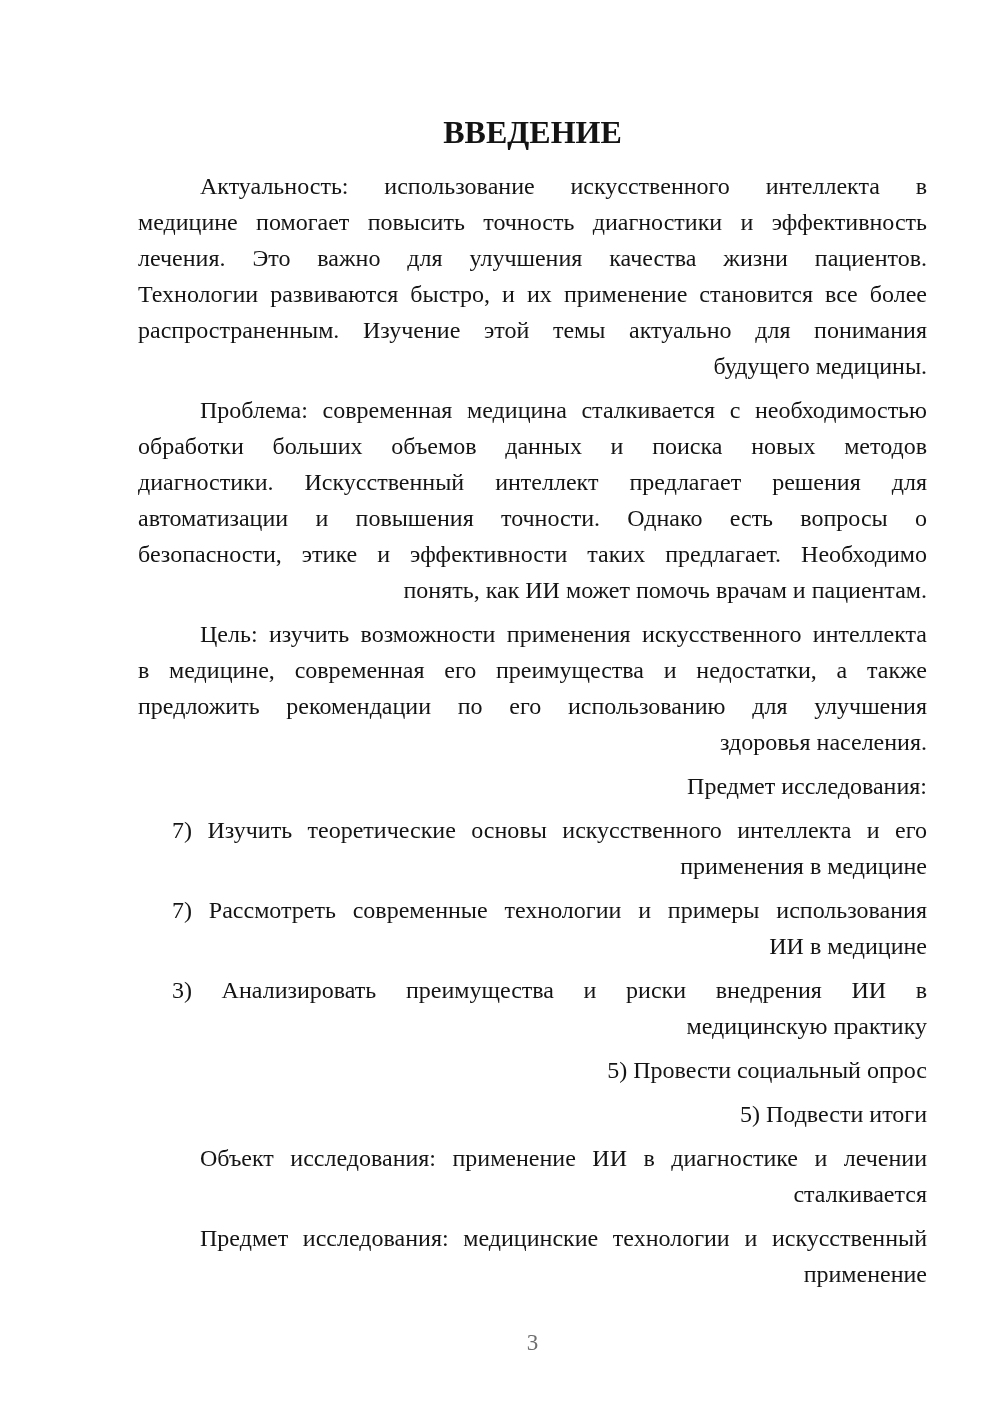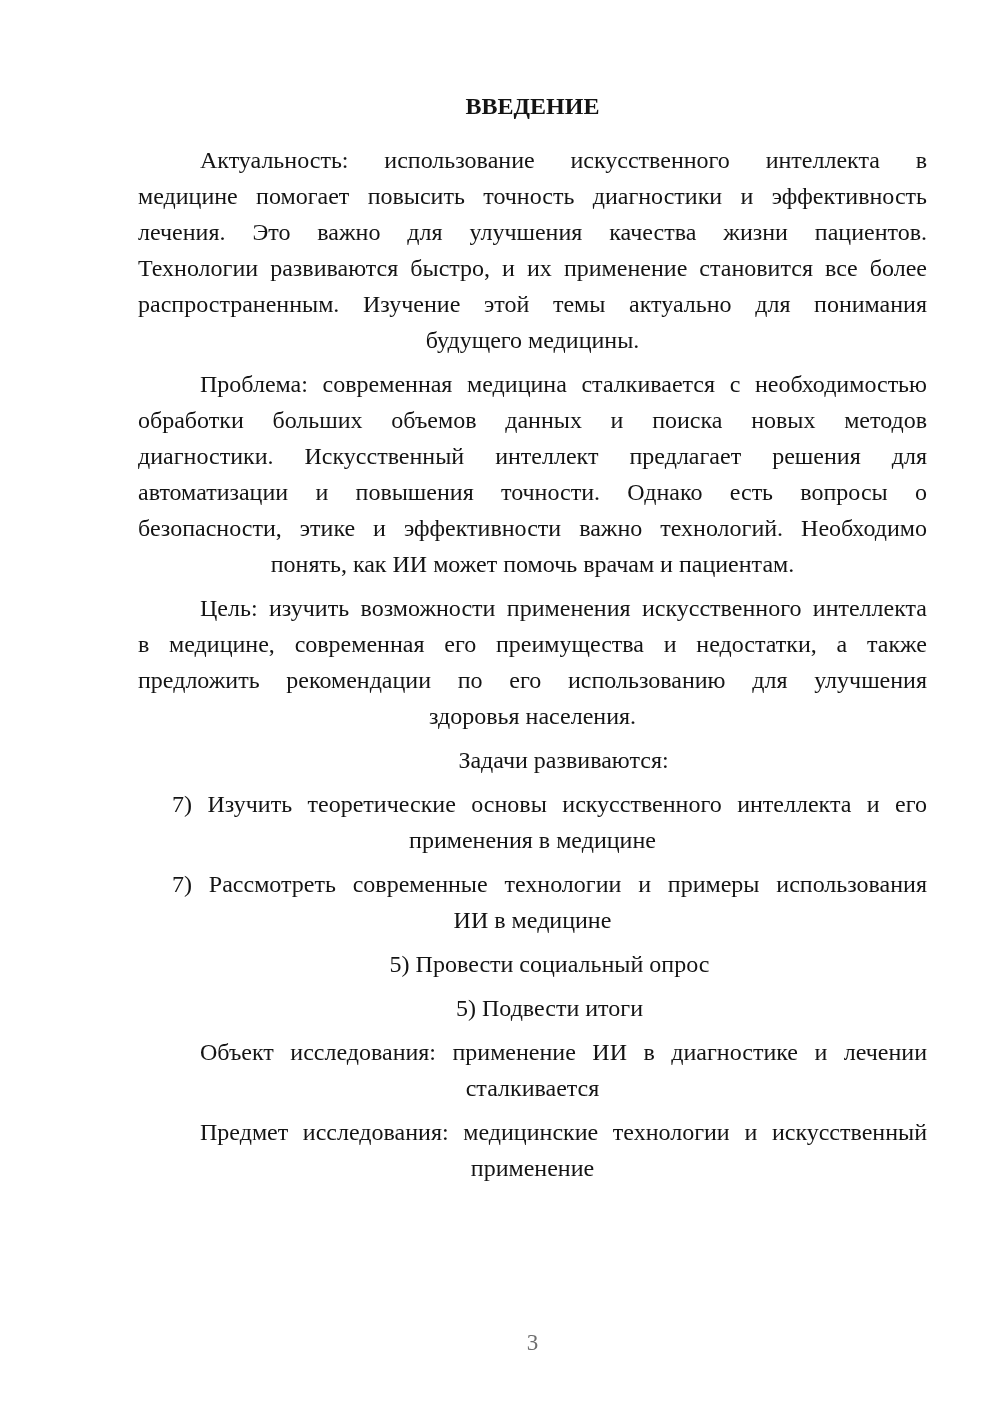--- a/index.html
+++ b/index.html
@@ -13,32 +13,33 @@
     color: #141414;
     overflow: hidden;
   }
   .content {
     position: absolute;
     left: 138px;
     top: 91px;
     width: 789px;
   }
   .title {
-    font-size: 24px;
+    font-size: 32px;
     line-height: 30px;
     font-weight: 700;
     text-align: center;
     margin-bottom: 21px;
+    margin-top: 26px;
   }
   .para {
     font-size: 24px;
     line-height: 36px;
     margin-bottom: 8px;
   }
-  .line { text-align: center; }
+  .line { text-align: right; }
   .line.jl {
     text-align: justify;
     text-align-last: justify;
   }
   .line.indent { text-indent: 62px; }
   .line.indent-list { text-indent: 34px; }
   .footer {
     position: absolute;
     left: 138px;
     top: 1329px;
@@ -64,45 +65,49 @@
       <div class="line jl">Технологии развиваются быстро, и их применение становится все более</div>
       <div class="line jl">распространенным. Изучение этой темы актуально для понимания</div>
       <div class="line">будущего медицины.</div>
     </div>
 
     <div class="para">
       <div class="line jl indent">Проблема: современная медицина сталкивается с необходимостью</div>
       <div class="line jl">обработки больших объемов данных и поиска новых методов</div>
       <div class="line jl">диагностики. Искусственный интеллект предлагает решения для</div>
       <div class="line jl">автоматизации и повышения точности. Однако есть вопросы о</div>
-      <div class="line jl">безопасности, этике и эффективности важно технологий. Необходимо</div>
+      <div class="line jl">безопасности, этике и эффективности таких предлагает. Необходимо</div>
       <div class="line">понять, как ИИ может помочь врачам и пациентам.</div>
     </div>
 
     <div class="para">
       <div class="line jl indent">Цель: изучить возможности применения искусственного интеллекта</div>
       <div class="line jl">в медицине, современная его преимущества и недостатки, а также</div>
       <div class="line jl">предложить рекомендации по его использованию для улучшения</div>
       <div class="line">здоровья населения.</div>
     </div>
 
     <div class="para">
-      <div class="line indent">Задачи развиваются:</div>
+      <div class="line indent">Предмет исследования:</div>
     </div>
 
     <div class="para">
       <div class="line jl indent-list">7) Изучить теоретические основы искусственного интеллекта и его</div>
       <div class="line">применения в медицине</div>
     </div>
 
     <div class="para">
       <div class="line jl indent-list">7) Рассмотреть современные технологии и примеры использования</div>
       <div class="line">ИИ в медицине</div>
     </div>
 
+    <div class="para">
+      <div class="line jl indent-list">3) Анализировать преимущества и риски внедрения ИИ в</div>
+      <div class="line">медицинскую практику</div>
+    </div>
 
     <div class="para">
       <div class="line indent-list">5) Провести социальный опрос</div>
     </div>
 
     <div class="para">
       <div class="line indent-list">5) Подвести итоги</div>
     </div>
 
     <div class="para">

